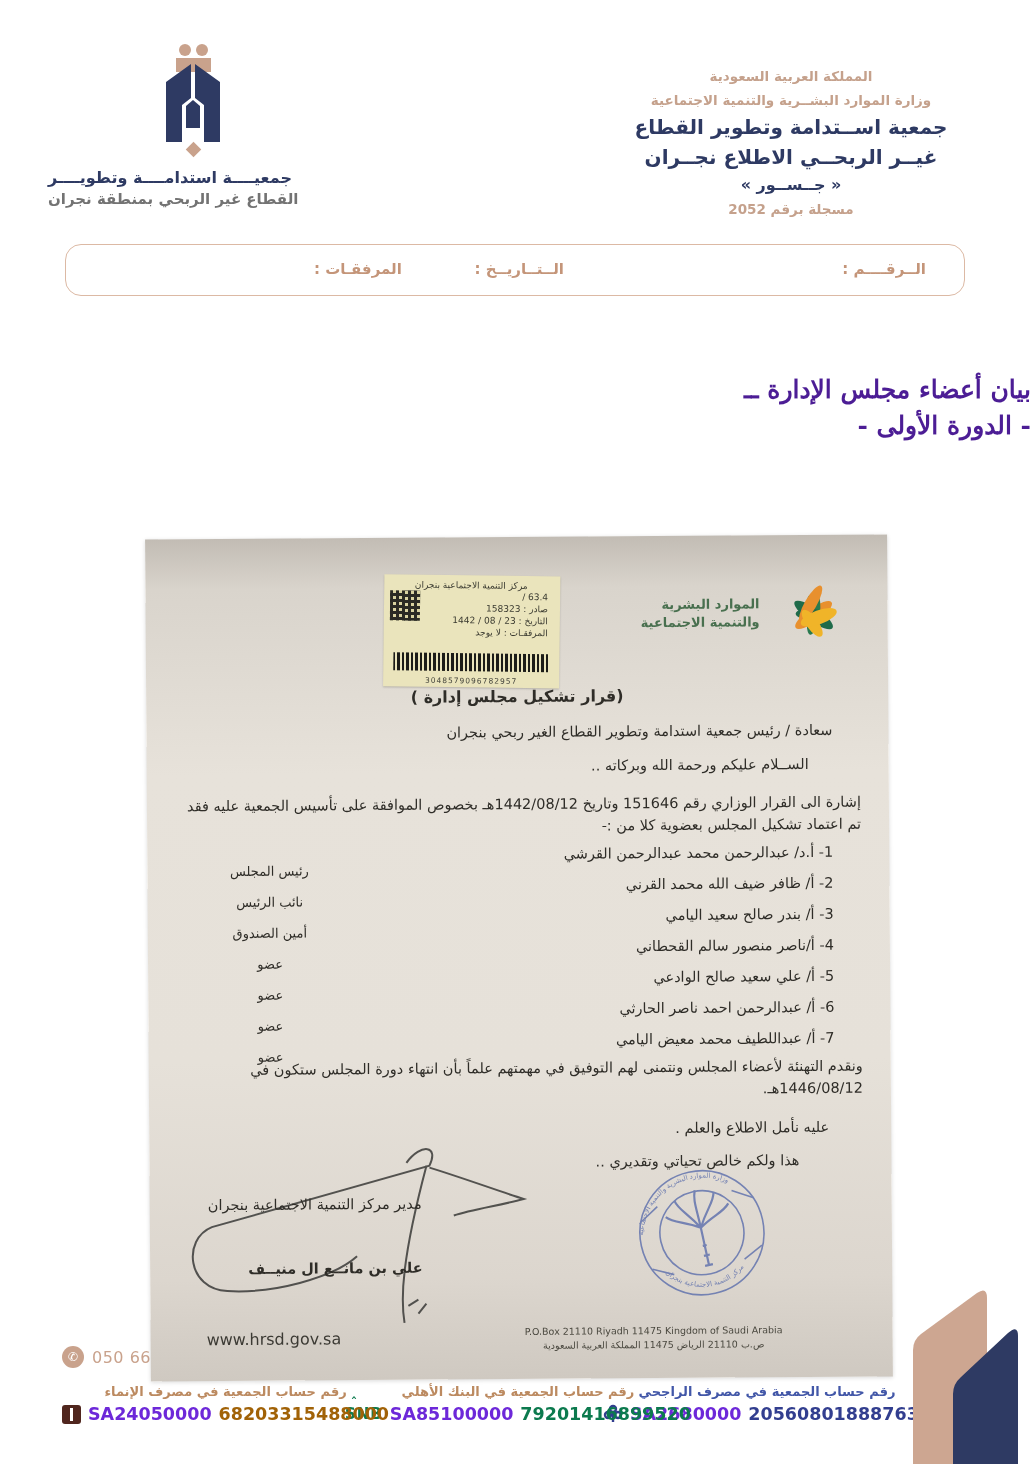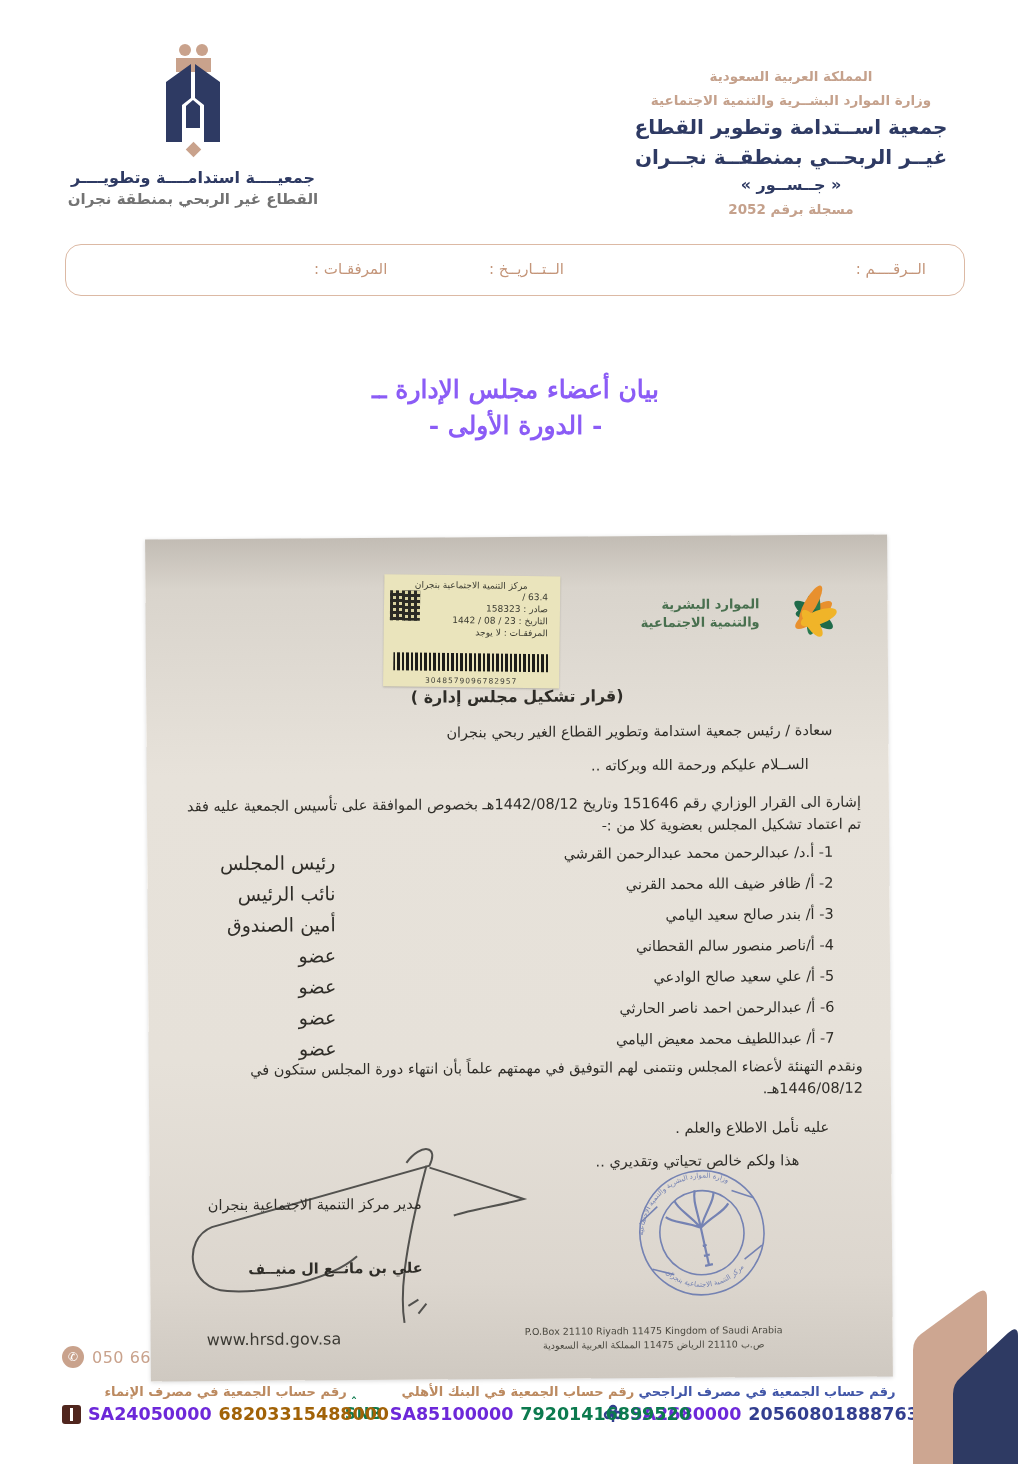--- a/index.html
+++ b/index.html
@@ -1,40 +1,40 @@
 <!DOCTYPE html>
 <html lang="ar"><head>
 <meta charset="utf-8">
 <style>
   * { margin:0; padding:0; box-sizing:border-box; }
   body { background:#ffffff; font-family:"DejaVu Sans", sans-serif; }
   .page { position:relative; width:1031px; height:1464px; background:#ffffff; overflow:hidden; margin:0 auto; }
 
   
-  .logo-block { position:absolute; left:48px; top:42px; width:290px; text-align:center; }
+  .logo-block { position:absolute; left:48px; top:42px; width:290px; text-align:left; }
   .logo-mark { display:block; margin:0 auto; }
   .logo-line1 { color:#2e3a63; font-weight:bold; font-size:16px; margin-top:4px; direction:rtl; }
   .logo-line2 { color:#737373; font-weight:bold; font-size:15px; margin-top:3px; direction:rtl; }
 
   .org-header { position:absolute; right:40px; top:65px; width:400px; text-align:center; direction:rtl; }
   .org-header .tan  { color:#c5a18c; font-size:13.5px; font-weight:bold; line-height:1.75; }
   .org-header .navy-big { color:#2e3a63; font-size:20px; font-weight:bold; line-height:1.5; }
   .org-header .navy-mid { color:#2e3a63; font-size:16px; font-weight:bold; line-height:1.6; }
 
   
   .ref-bar { position:absolute; left:65px; top:244px; width:900px; height:52px;
              border:1.5px solid #dcb9a4; border-radius:16px; direction:rtl; }
-  .ref-bar span { position:absolute; top:15px; color:#c49579; font-size:15px; font-weight:normal; }
+  .ref-bar span { position:absolute; top:15px; color:#c49579; font-size:15px; font-weight:bold; }
   .ref-num  { right:38px; }
   .ref-date { right:400px; }
   .ref-att  { left:248px; }
 
   
-  .doc-title { position:absolute; left:0; top:372px; width:100%; text-align:center; direction:rtl;
-               font-family:"DejaVu Serif", serif; font-weight:bold; color:#8b5cf6;
+  .doc-title { position:absolute; left:0; top:372px; width:100%; direction:rtl;
+               font-family:"DejaVu Serif", serif; font-weight:bold; color:#4c1d95;
                font-size:25px; line-height:1.45; }
 
   
   .scan { position:absolute; left:148px; top:537px; width:742px; height:842px;
           background:linear-gradient(180deg,#c2bcb4 0%,#d9d4cc 6%,#e7e2da 28%,#e6e1d9 62%,#dcd6ce 88%,#cfc9c1 100%);
           transform:rotate(-0.4deg); z-index:5; color:#2f2d28; box-shadow:0 1px 4px rgba(0,0,0,.15); }
   .scan .rtl { direction:rtl; }
 
   .sticker { position:absolute; left:238px; top:38px; width:176px; height:112px;
              background:#eae4bc; transform:rotate(1.1deg); box-shadow:0 1px 2px rgba(0,0,0,.2);
@@ -53,21 +53,21 @@
   .hrsd-text { direction:rtl; text-align:right; color:#49704f; font-size:13px; font-weight:bold; line-height:1.4; margin-right:6px; }
 
   .subject { position:absolute; left:0; top:150px; width:100%; text-align:center; font-size:16px; font-weight:bold; }
   .line-to       { position:absolute; right:56px;  top:187px; font-size:14.5px; }
   .line-greet    { position:absolute; right:80px;  top:221px; font-size:14.5px; }
   .line-body     { position:absolute; right:28px;  top:256px; width:688px; text-align:right; font-size:14.5px; line-height:1.55; }
 
   .members { position:absolute; right:0; top:305px; width:100%; }
   .member-row { position:relative; height:31px; }
   .member-name { position:absolute; right:56px; top:4px; font-size:14.5px; direction:rtl; }
-  .member-role { position:absolute; left:56px; top:8px; width:132px; text-align:right; font-size:19px; direction:rtl; }
+  .member-role { position:absolute; left:56px; top:20px; width:132px; text-align:center; font-size:13px; direction:rtl; }
 
   .line-close1 { position:absolute; right:28px; top:520px; width:690px; text-align:right; font-size:14.5px; line-height:1.55; }
   .line-close2 { position:absolute; right:62px; top:584px; font-size:14.5px; }
   .line-close3 { position:absolute; right:92px; top:617px; font-size:14.5px; }
 
   .sig-title { position:absolute; left:58px; top:658px; font-size:14.5px; direction:rtl; }
   .sig-name  { position:absolute; left:98px; top:722px; font-size:14.5px; font-weight:bold; direction:rtl; }
   .sig-scribble { position:absolute; left:22px; top:600px; }
 
   .stamp { position:absolute; left:472px; top:622px; opacity:.85; }
@@ -114,21 +114,21 @@
       <rect x="60" y="102" width="11" height="11" transform="rotate(45 65.5 107.5)" fill="#c9a28c"></rect>
     </svg>
     <div class="logo-line1">جمعيــــة استدامــــة وتطويــــر</div>
     <div class="logo-line2">القطاع غير الربحي بمنطقة نجران</div>
   </div>
 
   <div class="org-header">
     <div class="tan">المملكة العربية السعودية</div>
     <div class="tan">وزارة الموارد البشــرية والتنمية الاجتماعية</div>
     <div class="navy-big">جمعية اســتدامة وتطوير القطاع</div>
-    <div class="navy-big">غيــر الربحــي بمنطقــة نجــران</div>
+    <div class="navy-big">غيــر الربحــي الاطلاع نجــران</div>
     <div class="navy-mid">« جــســور »</div>
     <div class="tan">مسجلة برقم 2052</div>
   </div>
 
   <div class="ref-bar">
     <span class="ref-num">الــرقــــم :</span>
     <span class="ref-date">الــتــاريــخ :</span>
     <span class="ref-att">المرفقـات :</span>
   </div>
 

